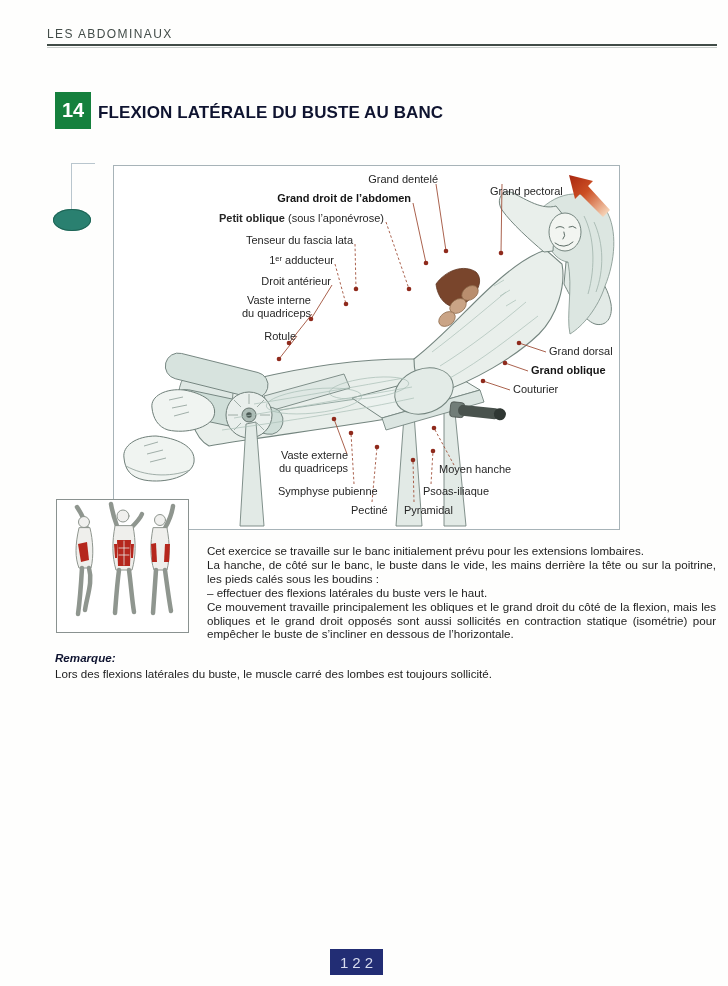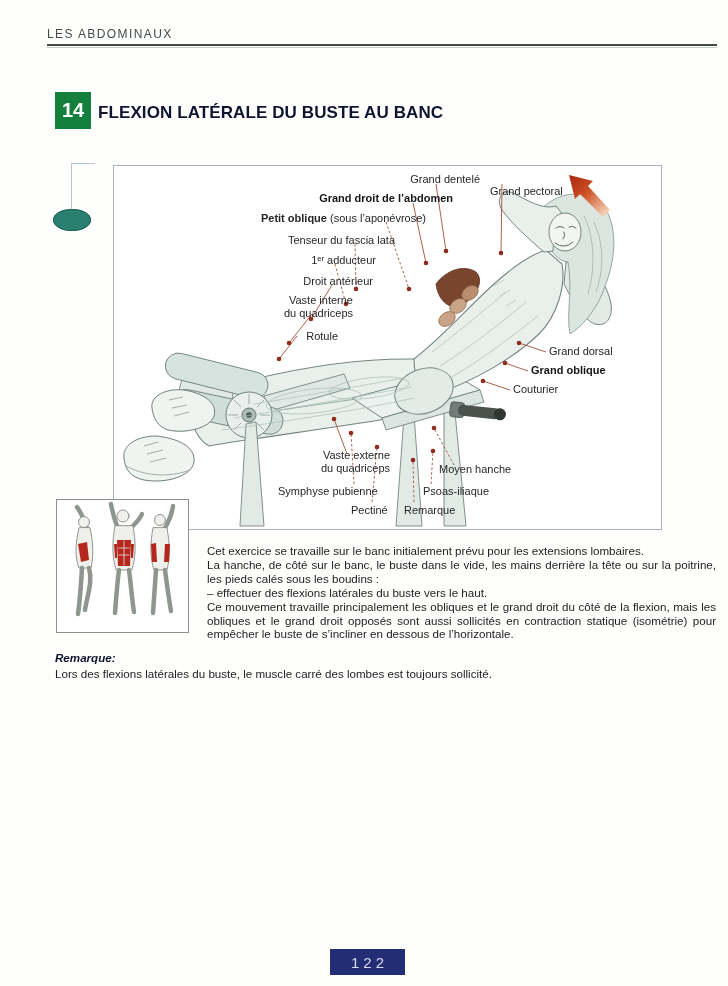--- a/index.html
+++ b/index.html
@@ -27,21 +27,21 @@
   
   .conn-h{position:absolute;left:71px;top:163px;width:24px;height:1px;background:#b9c6ce;}
   .conn-v{position:absolute;left:71px;top:163px;width:1px;height:46px;background:#b9c6ce;}
   .marker-ellipse{
     position:absolute;left:53px;top:209px;width:38px;height:22px;border-radius:50%;
     background:#2a8070;box-shadow:inset 0 0 0 1px #1e6456;
   }
   
   .figure-frame{
     position:absolute;left:113px;top:165px;width:505px;height:363px;
-    border:1px solid #a7b3b8;background:#ffffff;z-index:1;padding-left:42px;
+    border:1px solid #a7b3b8;background:#ffffff;z-index:1;
   }
   .figure-frame svg{position:absolute;left:0;top:0;}
   .lbl{
     position:absolute;font-size:11px;line-height:13px;color:#262626;white-space:nowrap;z-index:2;
   }
   .lbl.bold{font-weight:bold;color:#151515;}
   .lbl.r{text-align:right;}
   
   .inset{
     position:absolute;left:56px;top:499px;width:131px;height:132px;background:#ffffff;
@@ -53,21 +53,21 @@
     text-align:justify;color:#1d1d1d;z-index:2;
   }
   .description p{margin:0;}
   .description p.nojust{text-align:left;}
   
   .remark{position:absolute;left:55px;top:651px;width:660px;font-size:11.6px;line-height:14px;}
   .remark-h{font-weight:bold;font-style:italic;color:#0f1430;margin:0;}
   .remark-t{margin:2px 0 0 0;color:#1d1d1d;}
   
   .page-num{
-    position:absolute;left:330px;top:949px;width:75px;height:26px;background:#222d74;
+    position:absolute;left:330px;top:949px;width:53px;height:26px;background:#222d74;
     color:#d8dcef;font-size:15px;letter-spacing:4px;text-indent:4px;
     display:flex;align-items:center;justify-content:center;
   }
 </style>
 </head>
 <body>
 
 <div class="page">
 
   <div class="chapter">LES ABDOMINAUX</div>
@@ -244,21 +244,21 @@
     <div class="lbl bold" style="left:417px;top:198px">Grand oblique</div>
     <div class="lbl" style="left:399px;top:217px">Couturier</div>
     <div class="lbl r" style="right:271px;top:283px">
       <div>Vaste externe</div>
       <div>du quadriceps</div>
     </div>
     <div class="lbl" style="left:325px;top:297px">Moyen hanche</div>
     <div class="lbl" style="left:164px;top:319px">Symphyse pubienne</div>
     <div class="lbl" style="left:309px;top:319px">Psoas-iliaque</div>
     <div class="lbl" style="left:237px;top:338px">Pectiné</div>
-    <div class="lbl" style="left:290px;top:338px">Remarque</div>
+    <div class="lbl" style="left:290px;top:338px">Pyramidal</div>
   </div>
 
   <div class="inset">
     <svg width="131" height="132" viewBox="0 0 131 132">
 
       <g stroke="#8f968f" fill="none" stroke-linecap="round">
         <path d="M30,29 C28,21 24,13 20,7" stroke-width="4.5"></path>
         <circle cx="27" cy="22" r="5.5" fill="#f0f0ee" stroke-width="1"></circle>
         <path d="M22,28 C18,45 18,58 22,68 L34,68 C37,56 36,40 33,28 Z" fill="#efefec" stroke-width="1"></path>
         <path d="M21,44 L30,42 L32,60 L24,62 Z" fill="#b5271d" stroke="none"></path>

